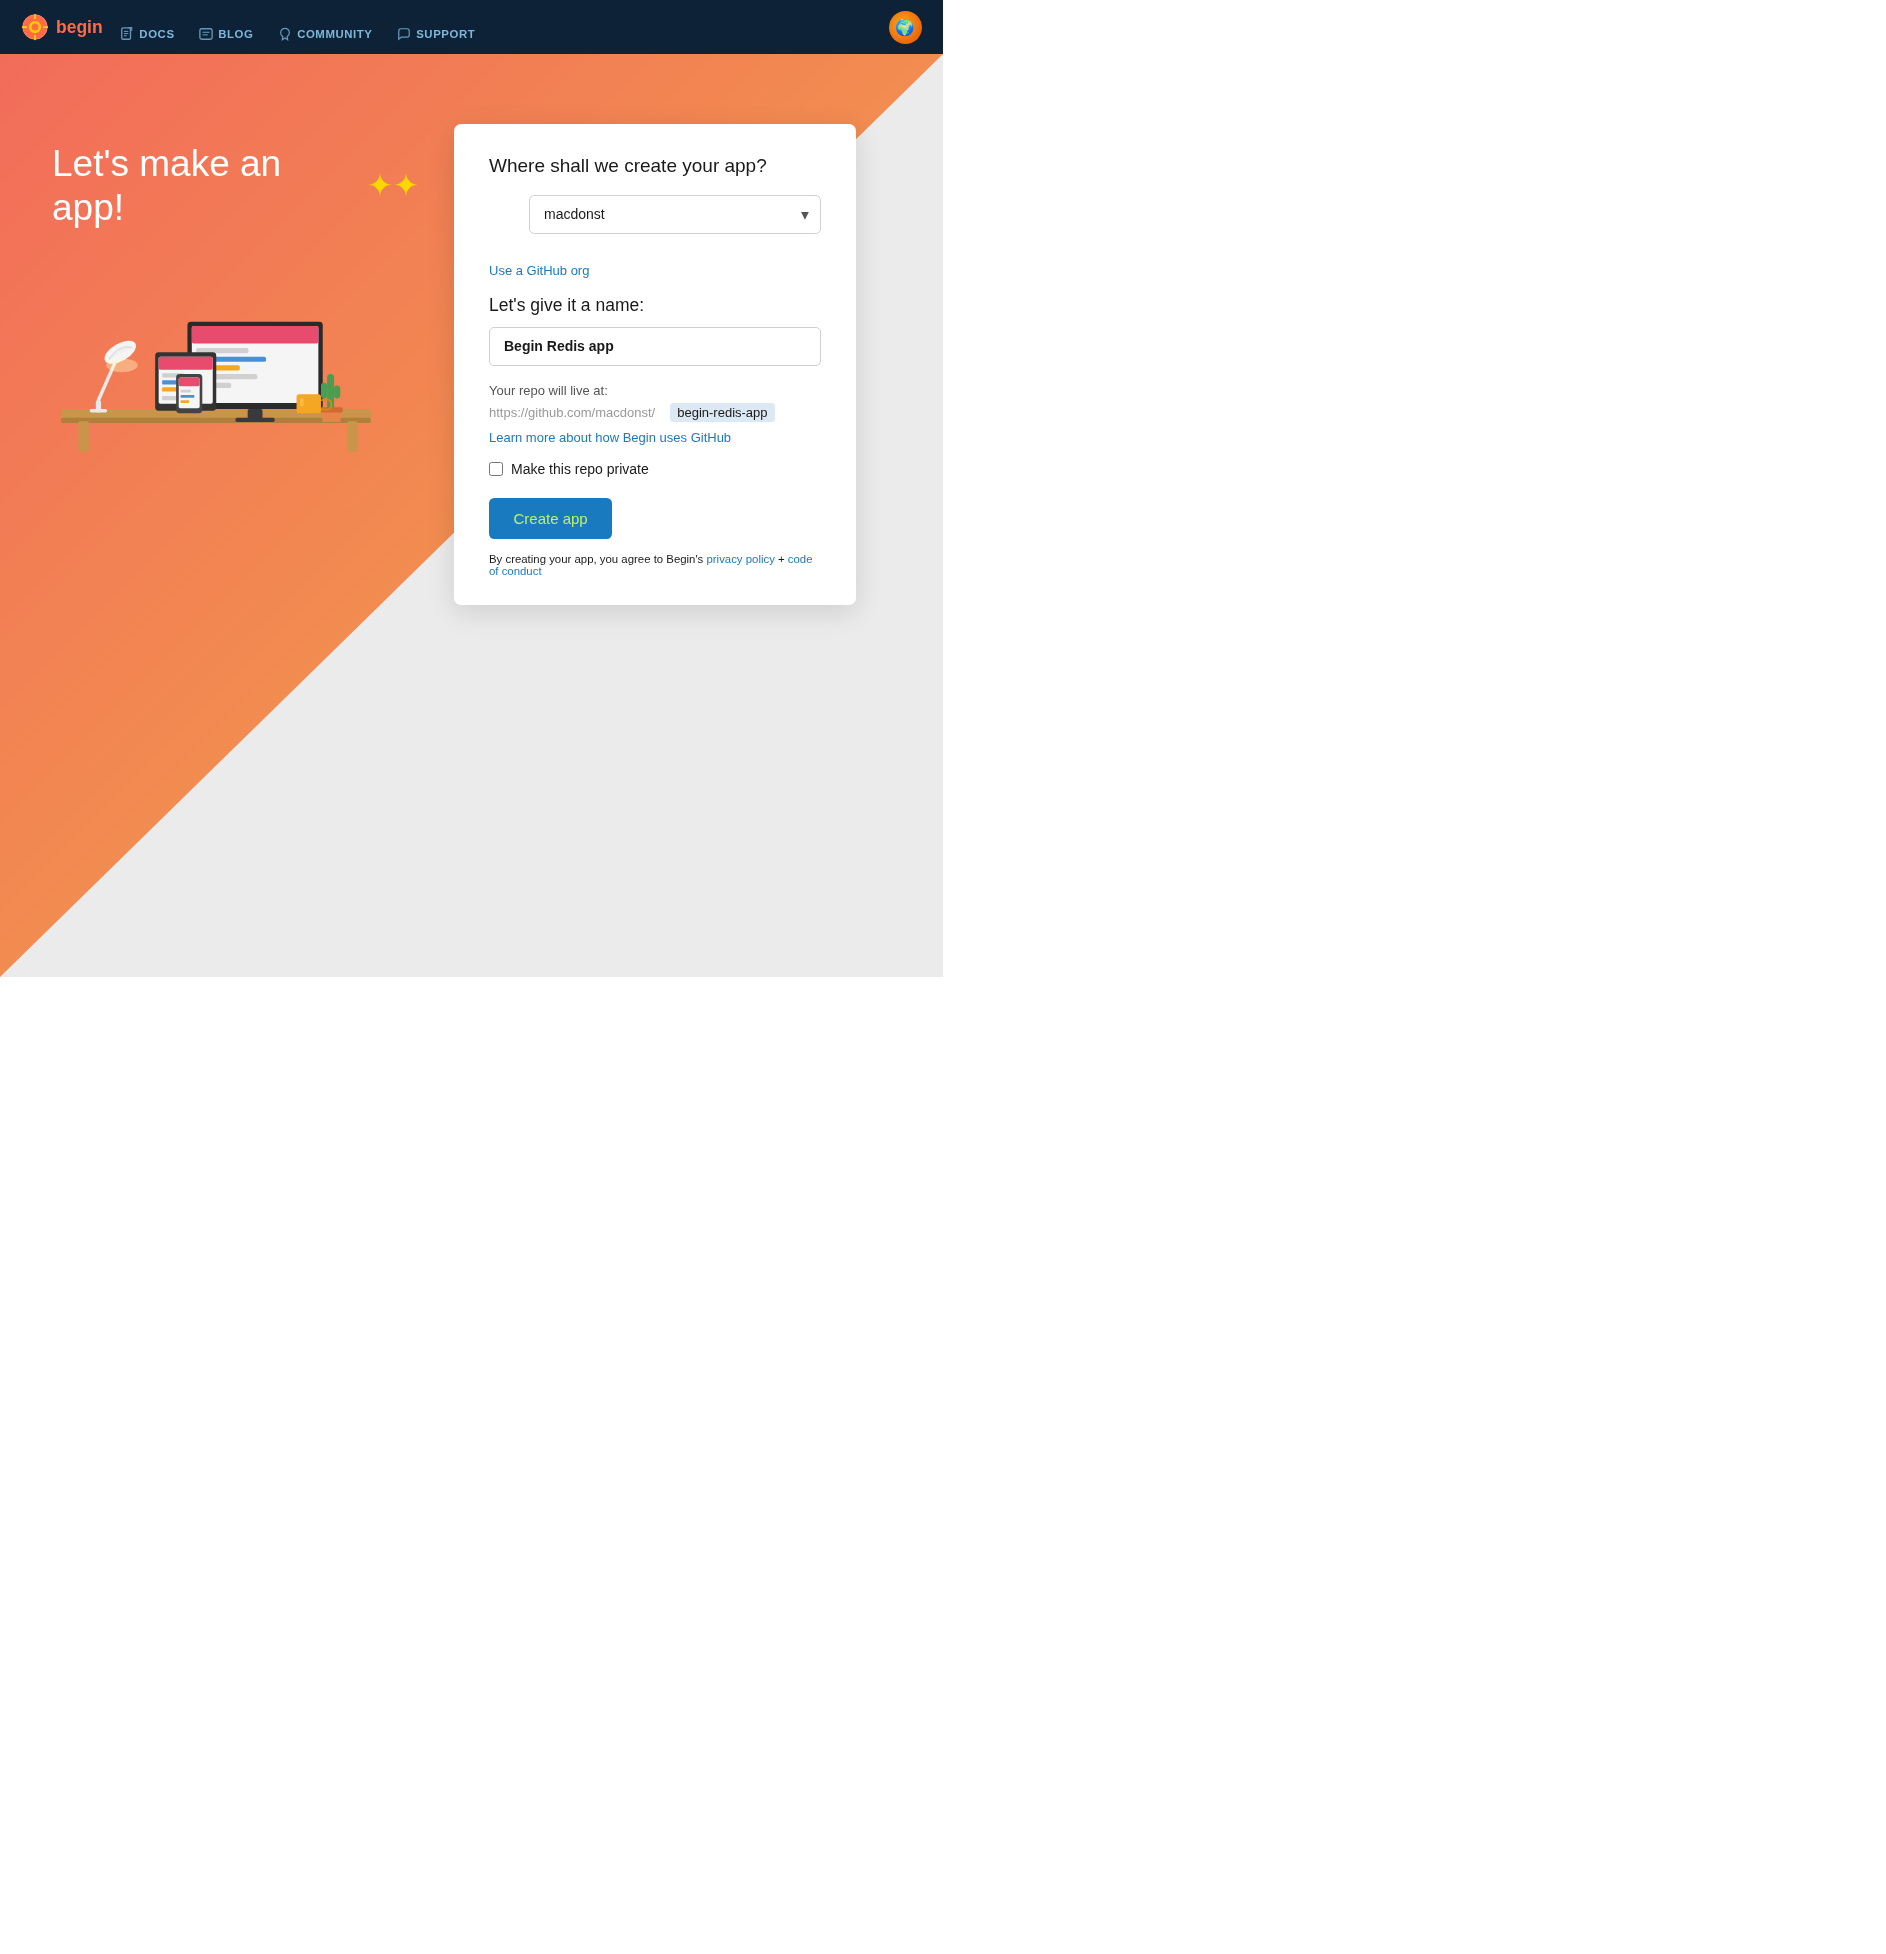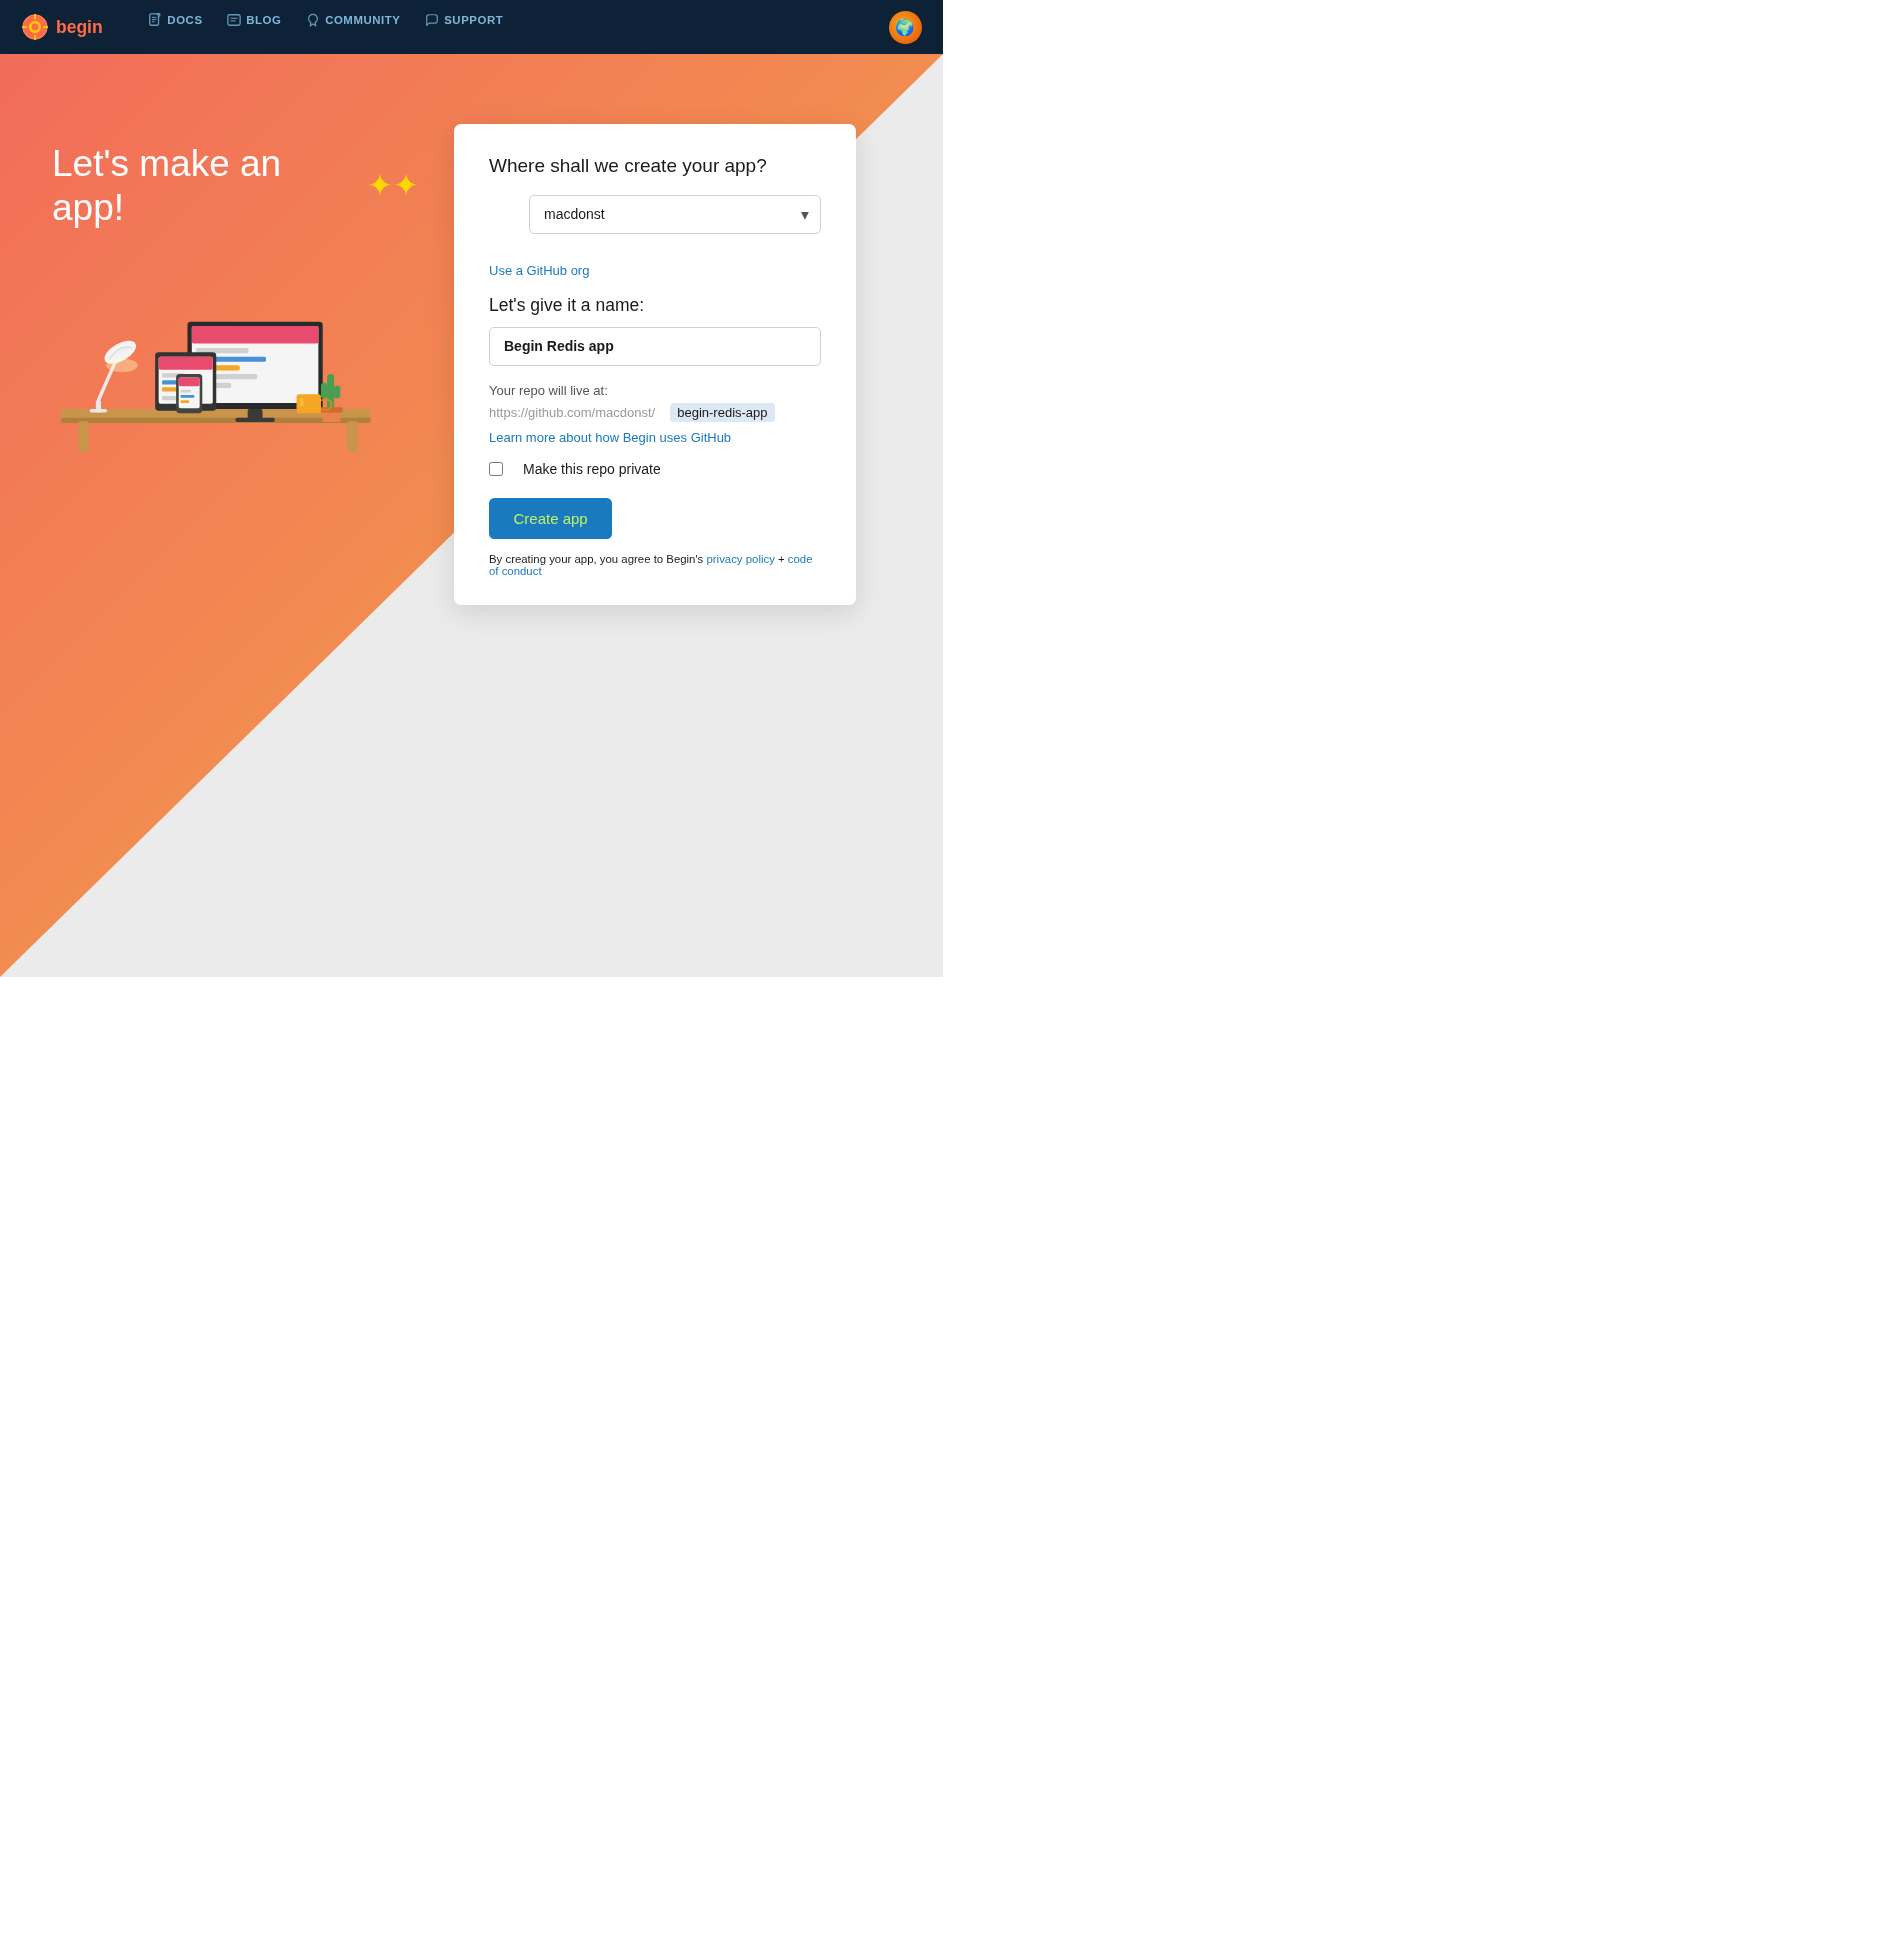--- a/index.html
+++ b/index.html
@@ -9,22 +9,21 @@
     .navbar {
       background-color: #0d2137;
       height: 54px;
       display: flex;
       align-items: center;
       padding: 0 21px;
       justify-content: space-between;
     }
     .navbar-left {
       display: flex;
-      align-items: flex-start;
-      gap: 28px;
+      align-items: flex-end;
     }
     .logo {
       display: flex;
       align-items: center;
       gap: 7px;
       color: #FF6B47;
       font-weight: 700;
       font-size: 17.5px;
       text-decoration: none;
     }
@@ -208,21 +207,21 @@
     .repo-url-highlight {
       background: #dce9f5;
       color: #1a1a1a;
       padding: 1.7px 7px;
       border-radius: 3.5px;
       font-size: 13px;
     }
     .privacy-row {
       display: flex;
       align-items: center;
-      gap: 20px;
+      gap: 8px;
       margin-top: 15.7px;
       margin-bottom: 21px;
     }
     .checkbox {
       width: 14px;
       height: 14px;
       cursor: pointer;
       accent-color: #1a7abf;
     }
     .privacy-label {

